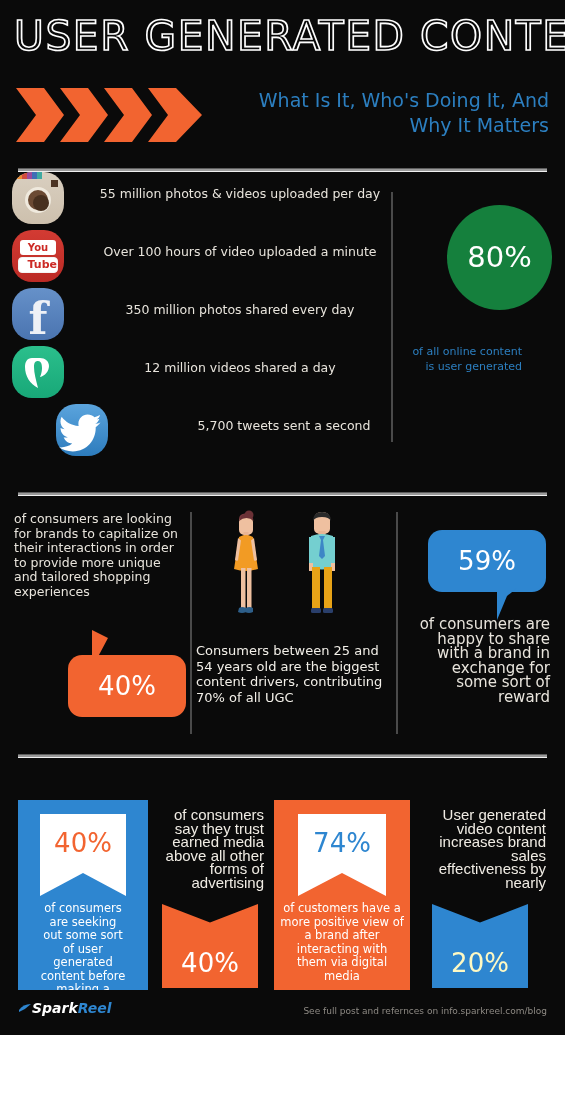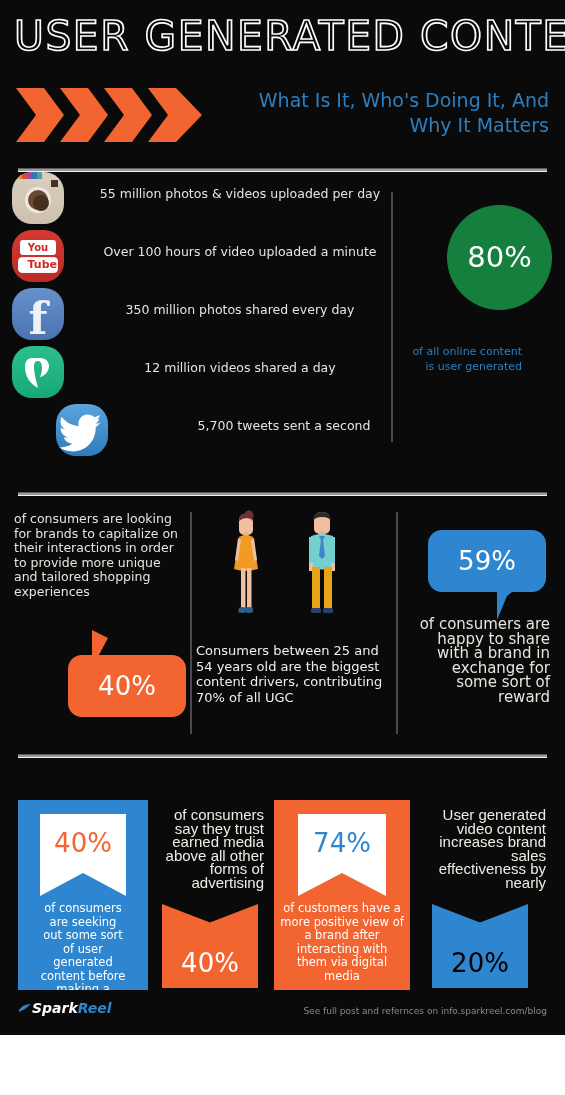--- a/index.html
+++ b/index.html
@@ -381,21 +381,21 @@
     <div class="panel-box" style="width:136px; height:190px; background:#f26430;"></div>
     <div class="ribbon" style="left:24px; top:14px; width:88px; height:82px; background:#ffffff;">
       <span style="color:#2e86d0; line-height:58px;">74%</span>
     </div>
     <div class="panel-caption" style="left:0; top:102px; padding:0 6px;">of customers have a more positive view of a brand after interacting with them via digital media</div>
   </div>
 
   <div class="panel" style="left:420px; width:126px; height:190px;">
     <div class="panel-toptext" style="left:0; top:8px;">User generated video content increases brand sales effectiveness by nearly</div>
     <div class="ribbon" style="left:12px; top:104px; width:96px; height:84px; background:#2e86d0; clip-path:polygon(0% 0%, 50% 22%, 100% 0%, 100% 100%, 0% 100%);">
-      <span style="color:#000000; line-height:118px;">20%</span>
+      <span style="color:#fef9c3; line-height:118px;">20%</span>
     </div>
   </div>
 
   <div id="footer-bar"></div>
 
   <div id="sparkreel-logo">
     <svg width="14" height="14" viewBox="0 0 14 14" style="vertical-align:-2px">
       <path d="M1 9 q4 -6 12 -6 q-5 5 -12 8 z" fill="#2e86d0"></path>
     </svg><span>Spark</span><span class="blue">Reel</span>
   </div>

